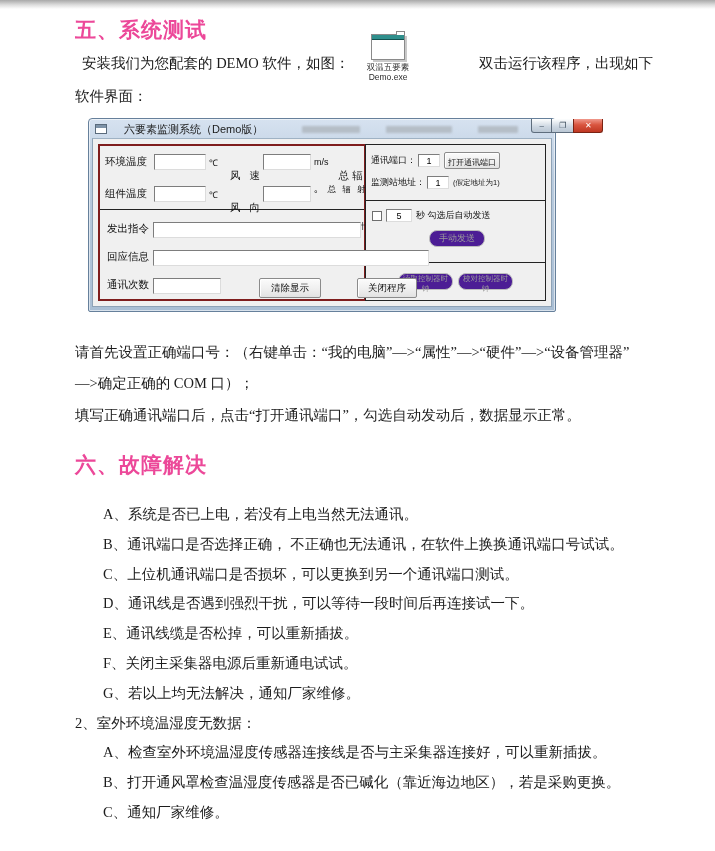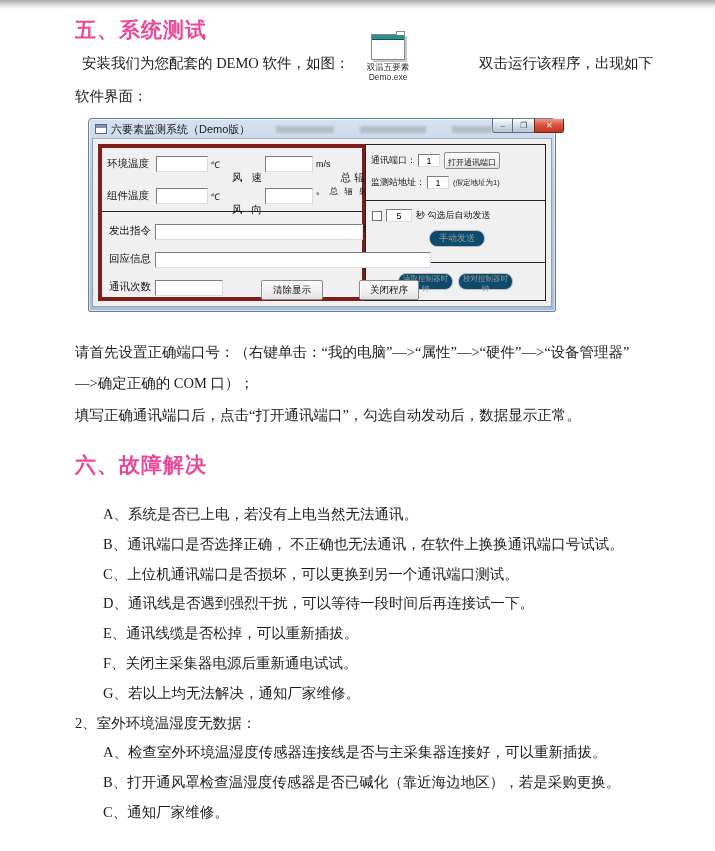--- a/index.html
+++ b/index.html
@@ -25,38 +25,38 @@
   .demo-icon .bar { position:absolute; left:0; top:0; right:0; height:5px; background:#2f8f8c; border-bottom:1px solid #14514f; }
   .demo-icon .fold { position:absolute; right:-1px; top:-4px; width:9px; height:5px; background:#ffffff; border:1px solid #8a8a8a; }
   .demo-caption { font-family:"Liberation Sans", sans-serif; font-size:8.5px; color:#2b2b2b; line-height:10px; }
 
   
   .win { position:absolute; left:88px; top:118px; width:468px; height:194px;
     font-family:"Liberation Sans", sans-serif; }
   .win-frame { width:100%; height:100%; border:1px solid #66809b; border-radius:4px 4px 2px 2px;
     background:linear-gradient(#d6e2f0, #b9cbde 30%, #a9bed4);
     box-shadow: inset 0 0 0 1px rgba(255,255,255,.55); padding:0 3px 4px 3px; }
-  .titlebar { height:19px; display:flex; align-items:center; padding:1px 1px 0 3px; }
+  .titlebar { height:19px; display:flex; align-items:center; padding:1px 1px 0 3px;gap:13px; }
   .app-icon { width:12px; height:10px; background:#fff; border:1px solid #5a6b7c; position:relative; margin-right:4px; flex:0 0 auto; }
   .app-icon::before { content:""; position:absolute; left:0; top:0; right:0; height:3px; background:#7e93a8; }
   .win-title { font-size:11px; color:#1a1a1a; white-space:nowrap; }
   .faint { display:flex; gap:26px; margin-left:26px; align-items:center; }
   .faint span { display:block; height:7px; background:#b5bec7; filter:blur(1px); border-radius:1px; }
   .f1{width:58px;} .f2{width:66px;} .f3{width:40px;}
   .caption-btns { margin-left:auto; display:flex; align-self:flex-start; margin-top:-1px; }
   .cbtn { width:21px; height:14px; border:1px solid #5e6d7d; border-top:none; display:flex; align-items:center; justify-content:center;
     font-size:8px; color:#3a4a5a; background:linear-gradient(#fdfefe,#ccd6e1 60%,#bac7d4); }
   .cbtn.min { border-radius:0 0 0 3px; }
   .cbtn.max { border-left:none; border-right:none; }
   .cbtn.close { width:30px; border-radius:0 0 3px 0; color:#fff;
     background:linear-gradient(#f0998c,#d9553f 45%,#bf3722); border-color:#7a2313; }
 
   .client { background:#f0f0f0; height:calc(100% - 19px); border:1px solid #8ea2b6; border-top:1px solid #9fb2c4;
     display:flex; padding:5px; }
-  .left-panel { width:268px; border:4px solid #7f1d1d; display:flex; flex-direction:column; background:#f0f0f0; }
+  .left-panel { width:268px; border:2px solid #7f1d1d; display:flex; flex-direction:column; background:#f0f0f0; }
   .right-panel { flex:1; margin-left:-1px; border:1px solid #232323; display:flex; flex-direction:column; background:#f0f0f0; }
 
   .sensors { height:64px; border-bottom:1px solid #232323; }
   .sensor-row { height:32px; display:flex; align-items:center; padding:0 5px; font-size:10.5px; color:#111; }
   .lblw { width:46px; flex:0 0 auto; }
   .spread { display:inline-block; text-align-last:justify; text-align:justify;margin-top:28px; }
   .sp2 { width:30px; margin-left:12px; flex:0 0 auto; }
   .sp3 { width:38px; margin-left:10px; flex:0 0 auto; }
   .stack { margin-left:10px; flex:0 0 auto; font-size:8.5px; line-height:9px; width:38px; }
   .stack .spread{ width:38px; }
@@ -72,21 +72,21 @@
   .r1 { top:12px; } .r2 { top:40px; } .r3 { top:68px; width:320px; }
   .cmd-lbl { width:46px; flex:0 0 auto; }
   .in-send { width:208px; }
   .in-resp { width:276px; }
   .in-cnt  { width:68px; }
   .btn { background:linear-gradient(#fbfbfb,#eeeeee 60%,#e2e2e2); border:1px solid #8b8b8b; border-radius:2px;
     font-family:"Liberation Sans", sans-serif; font-size:9.5px; color:#111; height:20px; padding:0 6px;
     box-shadow: inset 1px 1px 0 #ffffff; }
   .btn-clear { margin-left:38px; width:62px; }
   .btn-close { margin-left:36px; width:60px; }
-  .btn:disabled, .btn.disabled { color:#9b9b9b; background:#0c4a6e; border-color:#bdbdbd; box-shadow:none;border-radius:8px; }
+  .btn:disabled, .btn.disabled { color:#9b9b9b; background:#4c1d95; border-color:#bdbdbd; box-shadow:none;border-radius:8px; }
 
   .rp-a { height:56px; border-bottom:1px solid #232323; padding:7px 3px 0 5px; font-size:9px; color:#111; }
   .rp-line { display:flex; align-items:center; margin-bottom:7px; white-space:nowrap; }
   .in-port { width:22px; height:13px; text-align:center; font-size:9px; margin:0 2px; }
   .btn-open { height:17px; font-size:8px; padding:4px 3px; margin-left:2px; }
   .note { font-size:7.5px; margin-left:2px; color:#111; }
 
   .rp-b { height:62px; border-bottom:1px solid #232323; padding:8px 3px 0 6px; font-size:9px; color:#111; }
   .chk { width:10px; height:10px; background:#fff; border:1px solid #6e6e6e; display:inline-block; flex:0 0 auto; }
   .in-sec { width:26px; height:13px; text-align:center; font-size:9px; margin:0 4px; }

